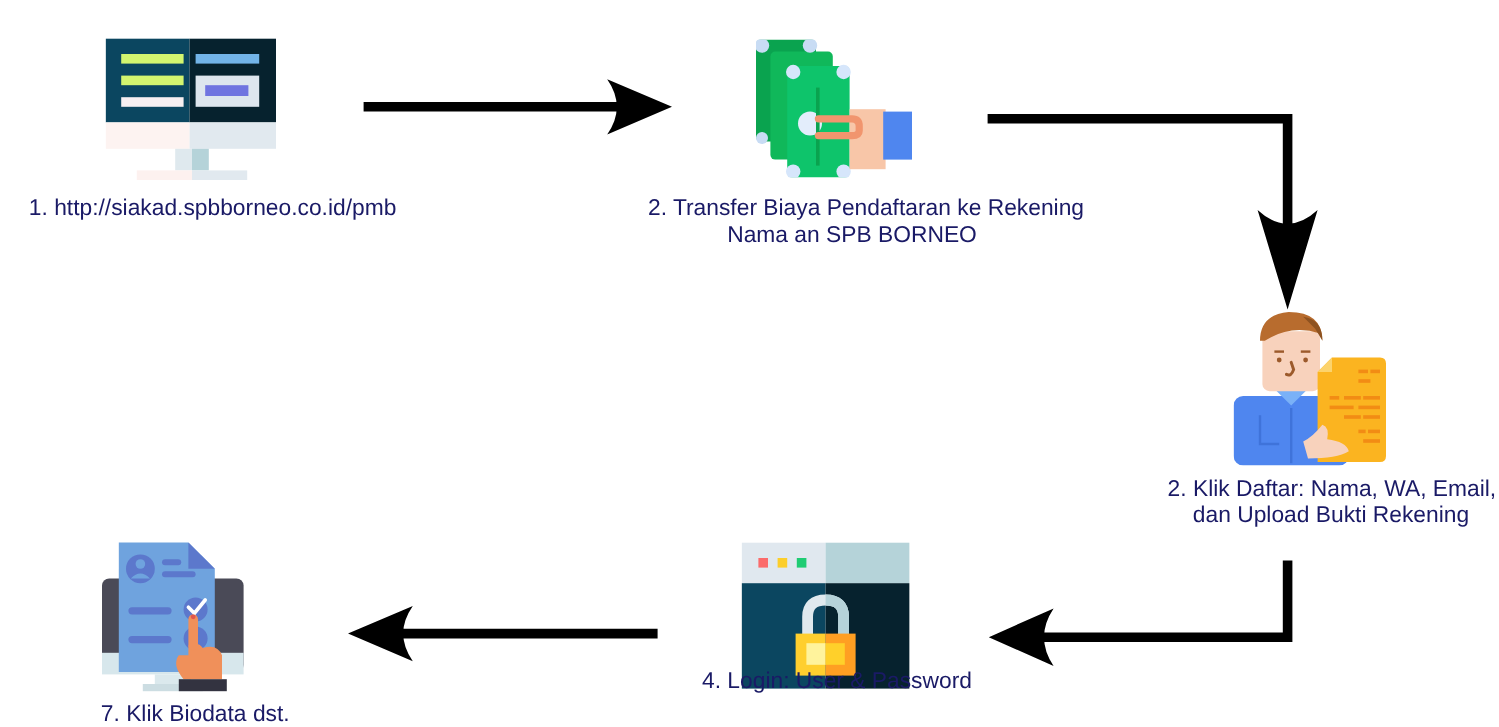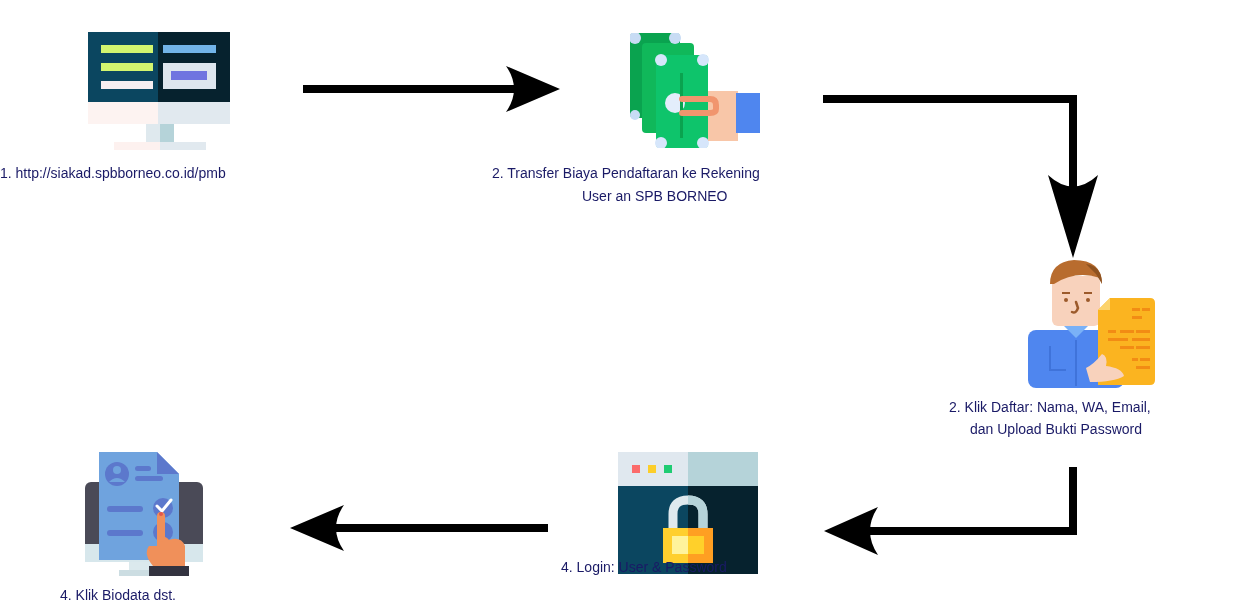--- a/index.html
+++ b/index.html
@@ -1,21 +1,21 @@
 <!DOCTYPE html>
 <html><head>
 <meta charset="utf-8">
 <style>
   html, body { margin: 0; padding: 0; background: #ffffff; }
   body { width: 1249px; height: 606px; position: relative; overflow: hidden;
          font-family: "Liberation Sans", sans-serif; }
   .step { position: absolute; }
   .icon { position: absolute; }
-  .label { position: absolute; color: #1a1a66; font-size: 14px; line-height: 23px;
-           text-align: left; white-space: nowrap; font-family: "Liberation Sans", sans-serif; }
+  .label { position: absolute; color: #1a1a66; font-size: 19px; line-height: 23px;
+           text-align: left; white-space: nowrap; font-family: "Liberation Sans", sans-serif; margin-left: 24px; }
   svg.arrows { position: absolute; left: 0; top: 0; }
 </style>
 </head>
 <body>
 
 <svg class="arrows" width="1249" height="606">
   <g>
     <line x1="303" y1="89" x2="525" y2="89" stroke="#000" stroke-width="8"></line>
     <path d="M560,89 L506,66 Q522,89 506,112 Z" fill="#000"></path>
   </g>
@@ -64,22 +64,22 @@
     <circle cx="73" cy="27" r="6" fill="#d6e6fb"></circle>
     <circle cx="31" cy="110" r="6" fill="#d6e6fb"></circle>
     <circle cx="73" cy="110" r="6" fill="#d6e6fb"></circle>
     <circle cx="5" cy="82" r="5" fill="#c8dcf4"></circle>
     <circle cx="45" cy="70" r="10" fill="#e3edfb"></circle>
     <rect x="50" y="40" width="3" height="65" fill="#0aa34f"></rect>
     <rect x="78" y="58" width="30" height="50" fill="#f8c6a8"></rect>
     <rect x="106" y="60" width="24" height="40" fill="#4f86ef"></rect>
     <path d="M52,66 L80,66 Q86,66 86,72 L86,76 Q86,80 80,80 L52,80" fill="none" stroke="#f1956e" stroke-width="6" stroke-linecap="round"></path>
   </svg>
-  <div class="label" style="left:492px;top:162px">2. Transfer Biaya Pendaftaran ke Rekening</div>
-  <div class="label" style="left:582px;top:185px">User an SPB BORNEO</div>
+  <div class="label" style="left:516px;top:162px">2. Transfer Biaya Pendaftaran ke Rekening</div>
+  <div class="label" style="left:582px;top:185px">Nama an SPB BORNEO</div>
 </div>
 
 <div class="step">
   <svg class="icon" style="left:1028px;top:258px" width="130" height="130" viewBox="0 0 130 130">
     <rect x="0" y="72" width="96" height="58" rx="8" fill="#4f86ef"></rect>
     <path d="M30,62 L48,80 L66,62 Z" fill="#7ab1f7"></path>
     <line x1="48" y1="82" x2="48" y2="128" stroke="#3f73da" stroke-width="2"></line>
     <path d="M22,88 L22,112 L38,112" fill="none" stroke="#3f73da" stroke-width="2"></path>
     <rect x="24" y="18" width="48" height="50" rx="6" fill="#f8d2bc"></rect>
     <path d="M22,26 Q22,4 46,2 Q74,2 74,26 L72,20 Q48,12 26,26 Z" fill="#b86c2e"></path>
@@ -100,21 +100,21 @@
     <rect x="80" y="80" width="20" height="3" fill="#f28c14"></rect>
     <rect x="104" y="80" width="18" height="3" fill="#f28c14"></rect>
     <rect x="92" y="88" width="14" height="3" fill="#f28c14"></rect>
     <rect x="108" y="88" width="14" height="3" fill="#f28c14"></rect>
     <rect x="104" y="100" width="6" height="3" fill="#f28c14"></rect>
     <rect x="112" y="100" width="10" height="3" fill="#f28c14"></rect>
     <rect x="108" y="108" width="14" height="3" fill="#f28c14"></rect>
     <path d="M58,110 Q66,106 74,96 Q80,98 78,108 Q94,110 96,118 Q86,124 62,124 Z" fill="#f8d2bc"></path>
   </svg>
   <div class="label" style="left:949px;top:396px">2. Klik Daftar: Nama, WA, Email,</div>
-  <div class="label" style="left:970px;top:418px">dan Upload Bukti Password</div>
+  <div class="label" style="left:970px;top:418px">dan Upload Bukti Rekening</div>
 </div>
 
 <div class="step">
   <svg class="icon" style="left:618px;top:452px" width="140" height="122" viewBox="0 0 140 122">
     <rect x="0" y="0" width="70" height="34" fill="#e0e8ef"></rect>
     <rect x="70" y="0" width="70" height="34" fill="#b5d3d9"></rect>
     <rect x="0" y="34" width="70" height="88" fill="#0b4660"></rect>
     <rect x="70" y="34" width="70" height="88" fill="#06222e"></rect>
     <rect x="14" y="13" width="8" height="8" fill="#fb6b6b"></rect>
     <rect x="30" y="13" width="8" height="8" fill="#fcce2a"></rect>
@@ -145,14 +145,14 @@
     <rect x="22" y="56" width="36" height="6" rx="3" fill="#5c78cc"></rect>
     <rect x="22" y="80" width="36" height="6" rx="3" fill="#5c78cc"></rect>
     <circle cx="78" cy="58" r="10" fill="#5c78cc"></circle>
     <circle cx="78" cy="82" r="10" fill="#5c78cc"></circle>
     <path d="M72,56 L77,61 L86,50" fill="none" stroke="#ffffff" stroke-width="3" stroke-linecap="round"></path>
     <path d="M72,66 L72,88 Q80,84 84,90 Q96,86 100,96 L100,116 L68,116 Q58,104 64,96 L72,96 Z" fill="#f0905a"></path>
     <rect x="72" y="62" width="8" height="30" rx="4" fill="#f0905a"></rect>
     <circle cx="76" cy="64" r="2" fill="#e2574c"></circle>
     <rect x="64" y="116" width="40" height="10" fill="#333340"></rect>
   </svg>
-  <div class="label" style="left:60px;top:584px">4. Klik Biodata dst.</div>
+  <div class="label" style="left:60px;top:584px">7. Klik Biodata dst.</div>
 </div>
 
 </body></html>

